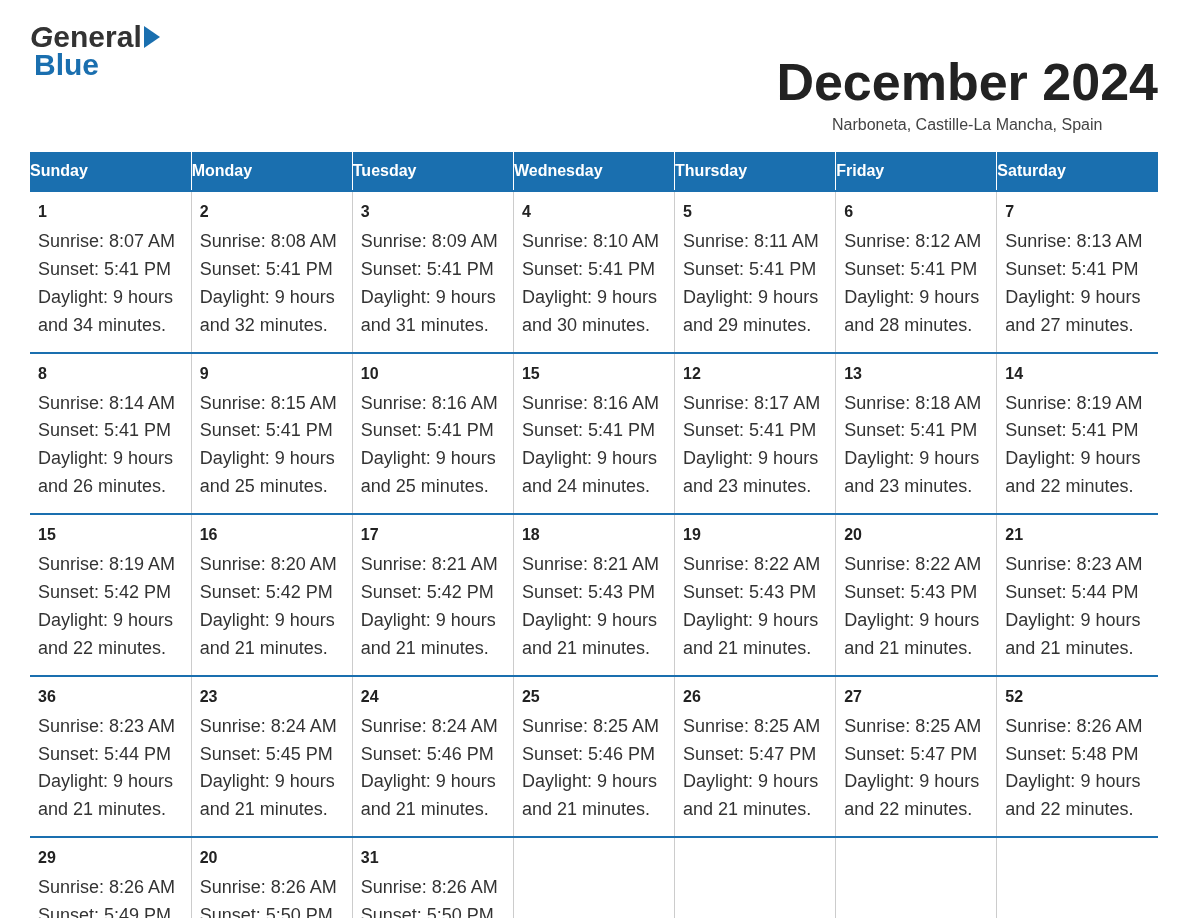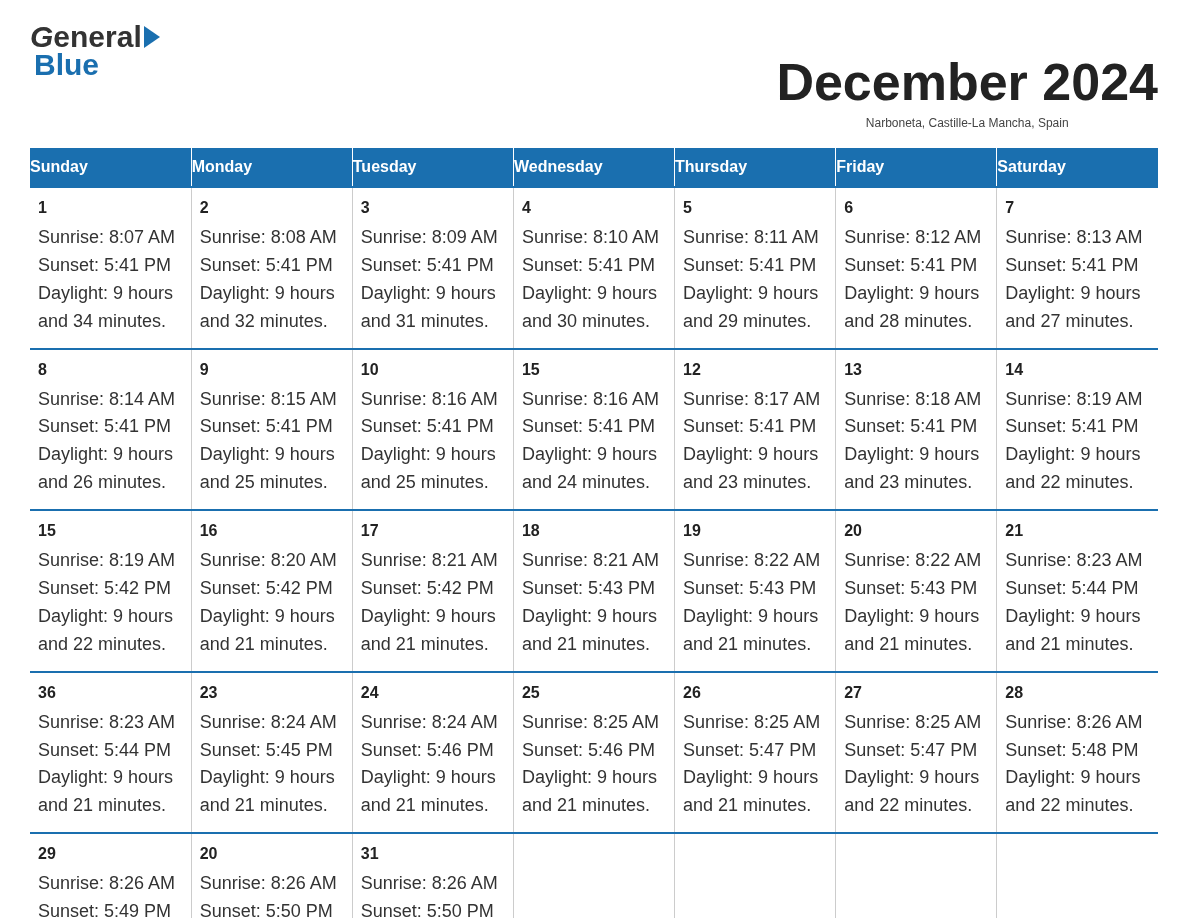--- a/index.html
+++ b/index.html
@@ -16,21 +16,21 @@
       align-items: flex-start;
       margin-bottom: 18px;
     }
     .logo {
       display: flex;
       flex-direction: column;
       align-items: flex-start;
     }
     .title-area { text-align: center; margin-top: 32px; }
     .month-title { font-size: 52px; font-weight: bold; color: #222; }
-    .location { font-size: 12px; color: #444; margin-top: 4px; }
+    .location { font-size: 16px; color: #444; margin-top: 4px; }
     table {
       width: 100%;
       border-collapse: collapse;
       table-layout: fixed;
     }
     thead tr th {
       background: #1a6faf;
       color: #fff;
       padding: 10px 0;
       font-size: 16px;
@@ -350,21 +350,21 @@
         <td>
         <span class="day-num">27</span>
         <div class="day-info">
           Sunrise: 8:25 AM<br>
           Sunset: 5:47 PM<br>
           Daylight: 9 hours<br>
           and 22 minutes.
         </div>
       </td>
         <td>
-        <span class="day-num">28</span>
+        <span class="day-num">52</span>
         <div class="day-info">
           Sunrise: 8:26 AM<br>
           Sunset: 5:48 PM<br>
           Daylight: 9 hours<br>
           and 22 minutes.
         </div>
       </td>
       </tr>
       <tr>
         <td>

